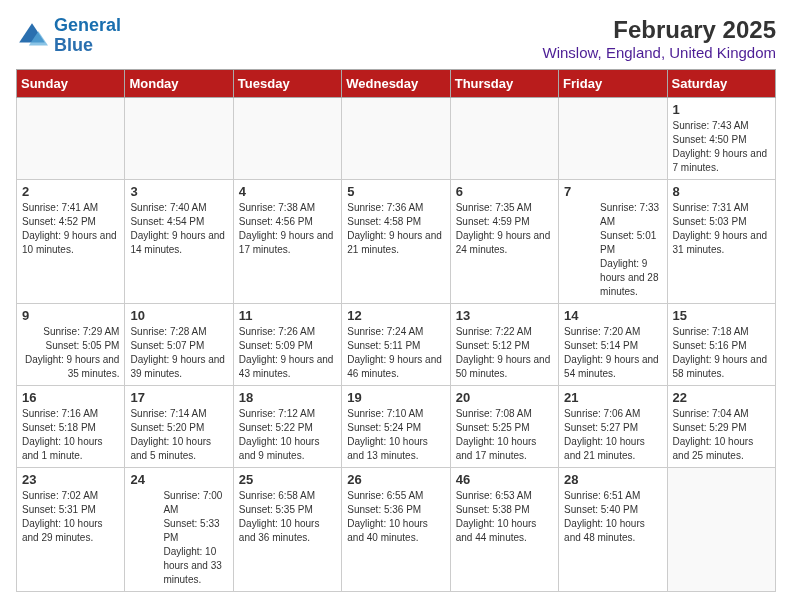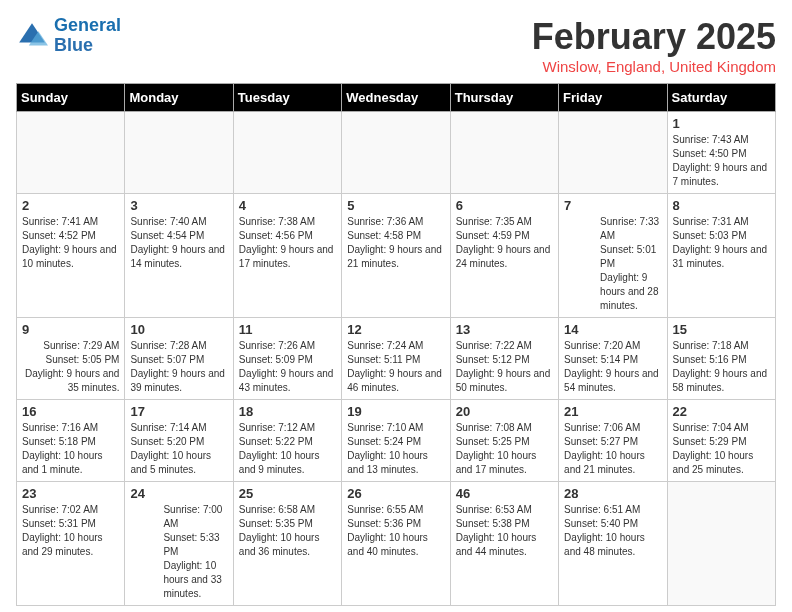--- a/index.html
+++ b/index.html
@@ -31,35 +31,35 @@
       color: #1a6faf;
     }
     .logo-icon {
       width: 32px;
       height: 32px;
     }
     .title-block {
       text-align: right;
     }
     .month-title {
-      font-size: 36px;
+      font-size: 24px;
       font-weight: bold;
       color: #333;
     }
     .location {
       font-size: 15px;
-      color: #ef4444;
+      color: #4c1d95;
     }
     .calendar {
       width: 100%;
       border-collapse: collapse;
       table-layout: fixed;
     }
     .calendar th {
-      background: #000000;
+      background: #b91c1c;
       color: #fff;
       font-size: 13px;
       font-weight: bold;
       padding: 6px 4px;
       text-align: left;
       border: 1px solid #aaa;
     }
     .calendar td {
       border: 1px solid #ccc;
       vertical-align: top;

